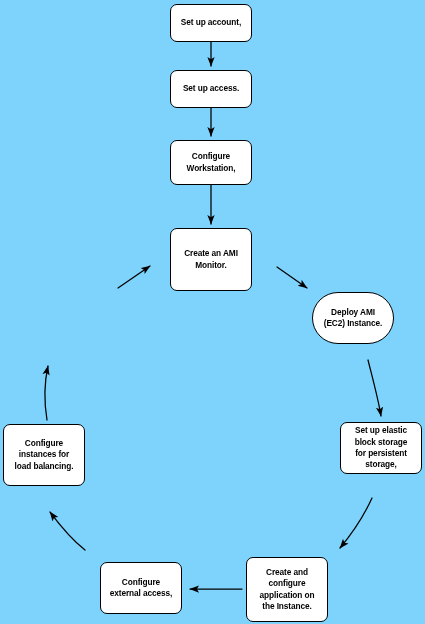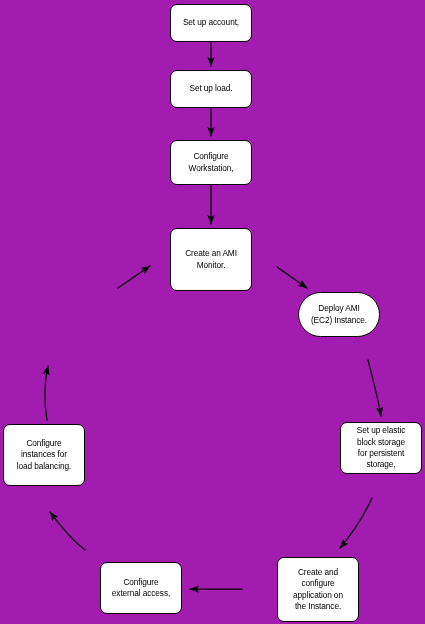--- a/index.html
+++ b/index.html
@@ -4,23 +4,24 @@
 <style>
   html, body {
     margin: 0;
     padding: 0;
     background: #ffffff;
   }
   #canvas {
     position: relative;
     width: 425px;
     height: 624px;
-    background: #a21caf;
+    background: #7dd3fc;
     overflow: hidden;
     font-family: "Liberation Sans", sans-serif;
+    font-weight: bold;
   }
   #edges {
     position: absolute;
     left: 0;
     top: 0;
     width: 425px;
     height: 624px;
     pointer-events: none;
   }
   .node {
@@ -67,41 +68,41 @@
         <path d="M 85,550 C 75,542 62,528 50,512" marker-end="url(#arrowhead)" stroke="#000000" stroke-linecap="round"></path>
         <path d="M 47,420 C 44,402 44,384 48,366" marker-end="url(#arrowhead)" stroke="#000000" stroke-linecap="round"></path>
         <path d="M 118,288 L 150,266" marker-end="url(#arrowhead)" stroke="#000000" stroke-linecap="round"></path>
       </g>
   </svg>
 
   <div class="node" style="left: 170px; top: 4px; width: 82px; height: 38px; border-color: rgb(0, 0, 0);">
     <span class="node-label">Set up account,</span>
   </div>
   <div class="node" style="left: 170px; top: 70px; width: 82px; height: 38px; border-color: rgb(0, 0, 0);">
-    <span class="node-label">Set up load.</span>
+    <span class="node-label">Set up access.</span>
   </div>
   <div class="node" style="left: 170px; top: 140px; width: 82px; height: 45px; border-color: rgb(0, 0, 0);">
     <span class="node-label">Configure
 Workstation,</span>
   </div>
   <div class="node" style="left: 170px; top: 228px; width: 82px; height: 63px; border-color: rgb(0, 0, 0);">
     <span class="node-label">Create an AMI
 Monitor.</span>
   </div>
-  <div class="node" style="left: 298px; top: 292px; width: 82px; height: 45px; border-color: rgb(0, 0, 0); border-radius: 28px;">
+  <div class="node" style="left: 312px; top: 292px; width: 82px; height: 52px; border-color: rgb(0, 0, 0); border-radius: 28px;">
     <span class="node-label">Deploy AMI
 (EC2) Instance.</span>
   </div>
   <div class="node" style="left: 340px; top: 422px; width: 82px; height: 52px; border-color: rgb(0, 0, 0);">
     <span class="node-label">Set up elastic
 block storage
 for persistent
 storage,</span>
   </div>
-  <div class="node" style="left: 246px; top: 557px; width: 82px; height: 65px; border-color: rgb(0, 0, 0); margin-left: 31px;">
+  <div class="node" style="left: 246px; top: 557px; width: 82px; height: 65px; border-color: rgb(0, 0, 0);">
     <span class="node-label">Create and
 configure
 application on
 the Instance.</span>
   </div>
   <div class="node" style="left: 100px; top: 562px; width: 82px; height: 52px; border-color: rgb(0, 0, 0);">
     <span class="node-label">Configure
 external access,</span>
   </div>
   <div class="node" style="left: 3px; top: 424px; width: 82px; height: 62px; border-color: rgb(0, 0, 0);">

